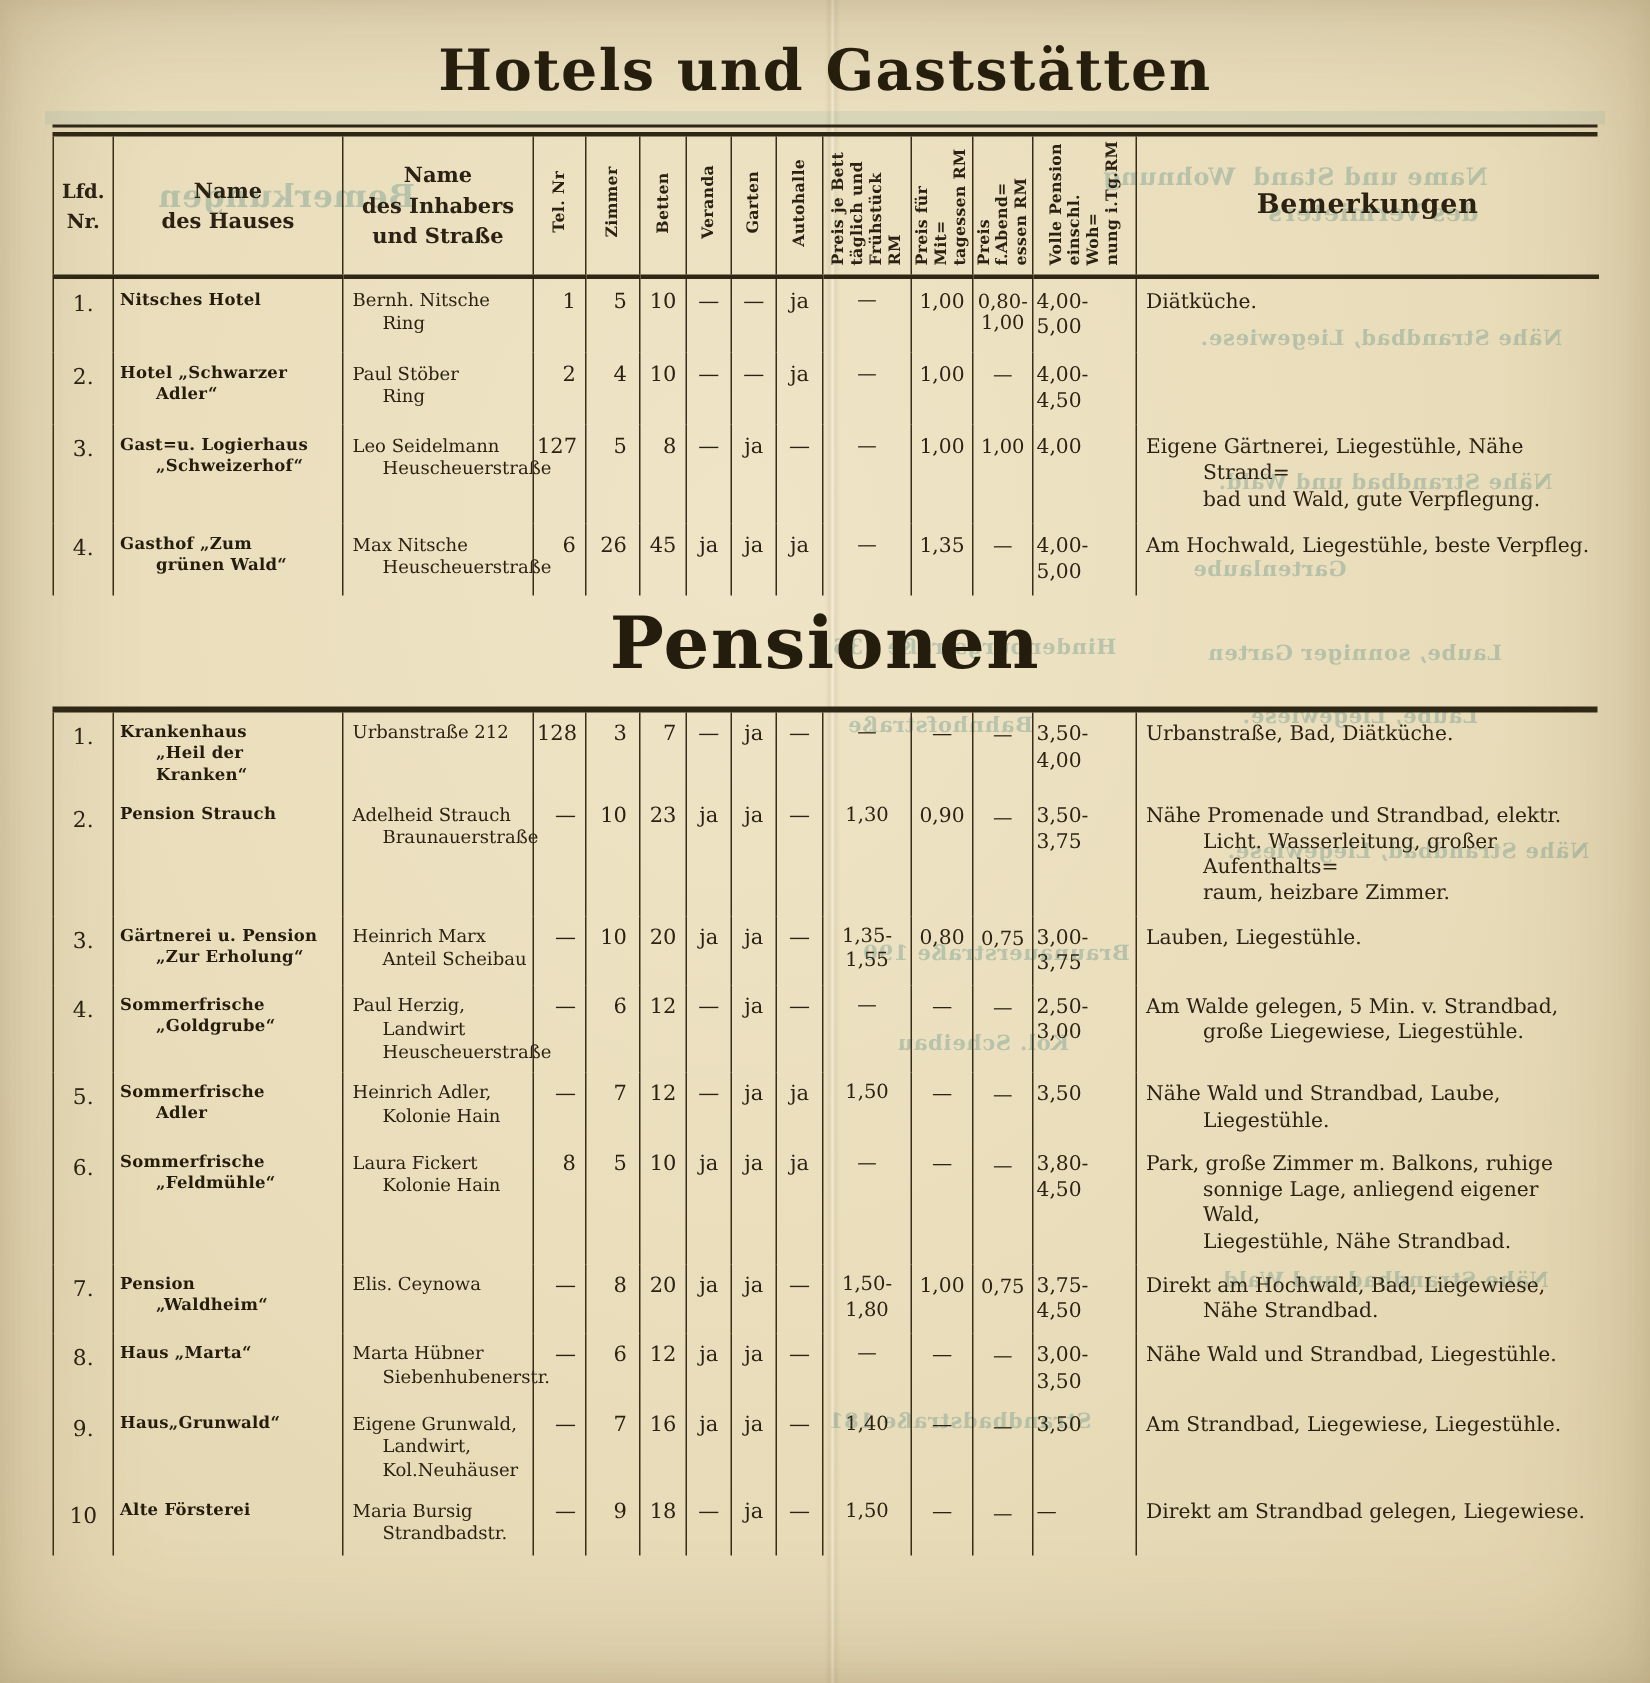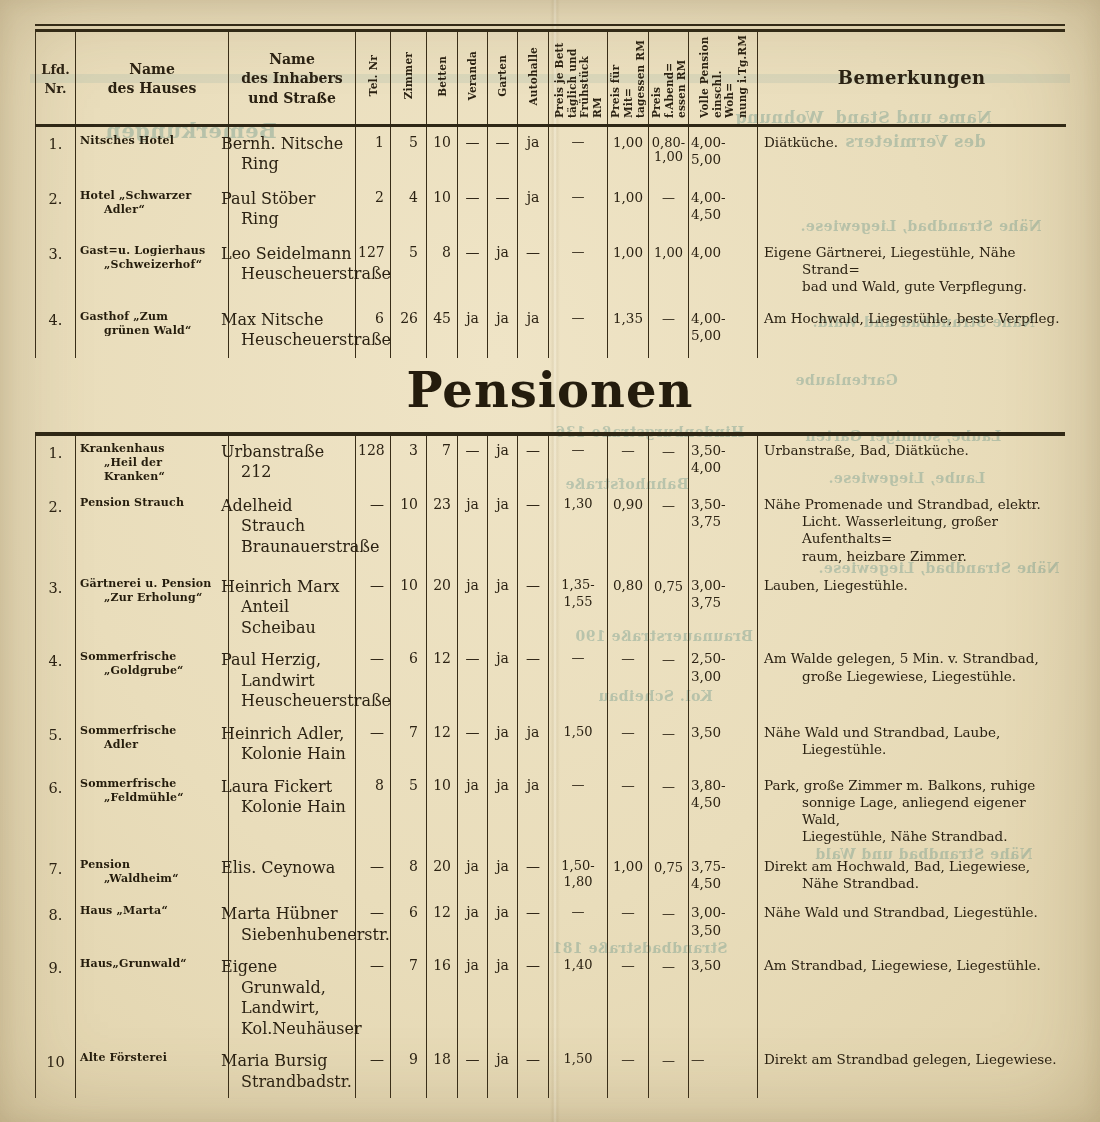--- a/index.html
+++ b/index.html
@@ -60,21 +60,21 @@
   .vlabel{
     writing-mode:vertical-rl;transform:rotate(180deg);
     white-space:pre-line;font-weight:bold;font-size:10.5px;line-height:1.2;
     display:inline-block;max-height:84px;text-align:left;letter-spacing:.2px;
   }
   .grid td{font-size:14px;line-height:1.28;padding:7px 2px 7px 2px;white-space:pre-line;}
   .grid.pens td{padding:6px 2px 6px 2px;}
   .grid td:nth-child(1){text-align:center;font-size:14.5px;padding-top:8px;}
   .grid td:nth-child(2){font-weight:bold;font-size:11px;letter-spacing:.2px;
     padding-left:28px;text-indent:-24px;color:#241c0c;}
-  .grid td:nth-child(3){padding-left:12px;text-indent:-20px;font-size:16px;}
+  .grid td:nth-child(3){padding-left:26px;text-indent:-20px;font-size:12px;}
   .grid td:nth-child(4){text-align:right;padding-right:6px;}
   .grid td:nth-child(5){text-align:right;padding-right:8px;}
   .grid td:nth-child(6){text-align:right;padding-right:6px;}
   .grid td:nth-child(7),.grid td:nth-child(8),.grid td:nth-child(9){text-align:center;}
   .grid td:nth-child(10){text-align:center;font-size:13px;}
   .grid td:nth-child(11){text-align:center;font-size:13.5px;}
   .grid td:nth-child(12){text-align:center;font-size:13px;line-height:1.1;padding-top:9px;}
   .grid td:nth-child(13){text-align:left;font-size:13.5px;}
   .grid td:nth-child(14){padding-left:44px;text-indent:-38px;font-size:13.5px;padding-right:4px;}
 </style>
@@ -97,20 +97,21 @@
     <span>Nähe Strandbad, Liegewiese.</span>
     <span>Braunauerstraße 190</span>
     <span>Kol. Scheibau</span>
     <span>Nähe Strandbad und Wald</span>
     <span>Strandbadstraße 181</span>
   </div>
 <div class="crease"></div>
 
 <div class="page">
 
+  <h1>Hotels und Gaststätten</h1>
 
   <div class="double-rule"></div>
 
   <table class="grid">
     <colgroup>
       <col style="width:40px">
         <col style="width:153px">
         <col style="width:127px">
       <col style="width:35px">
         <col style="width:36px">

